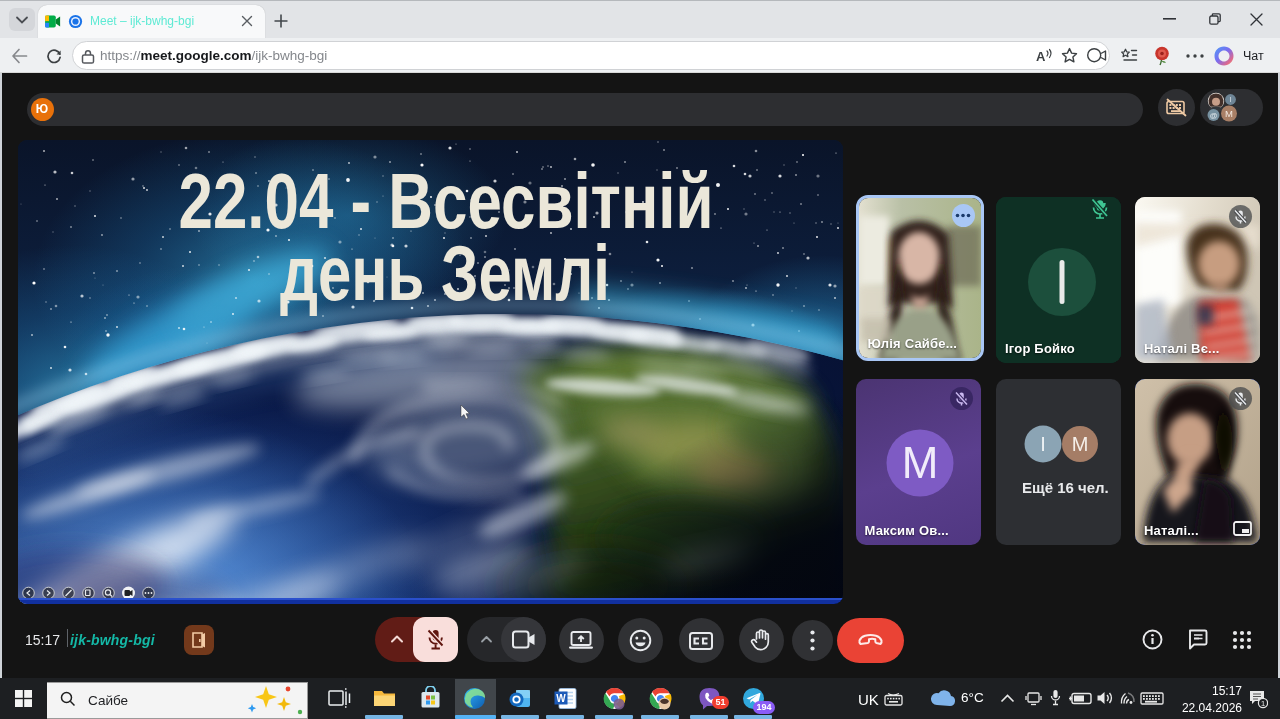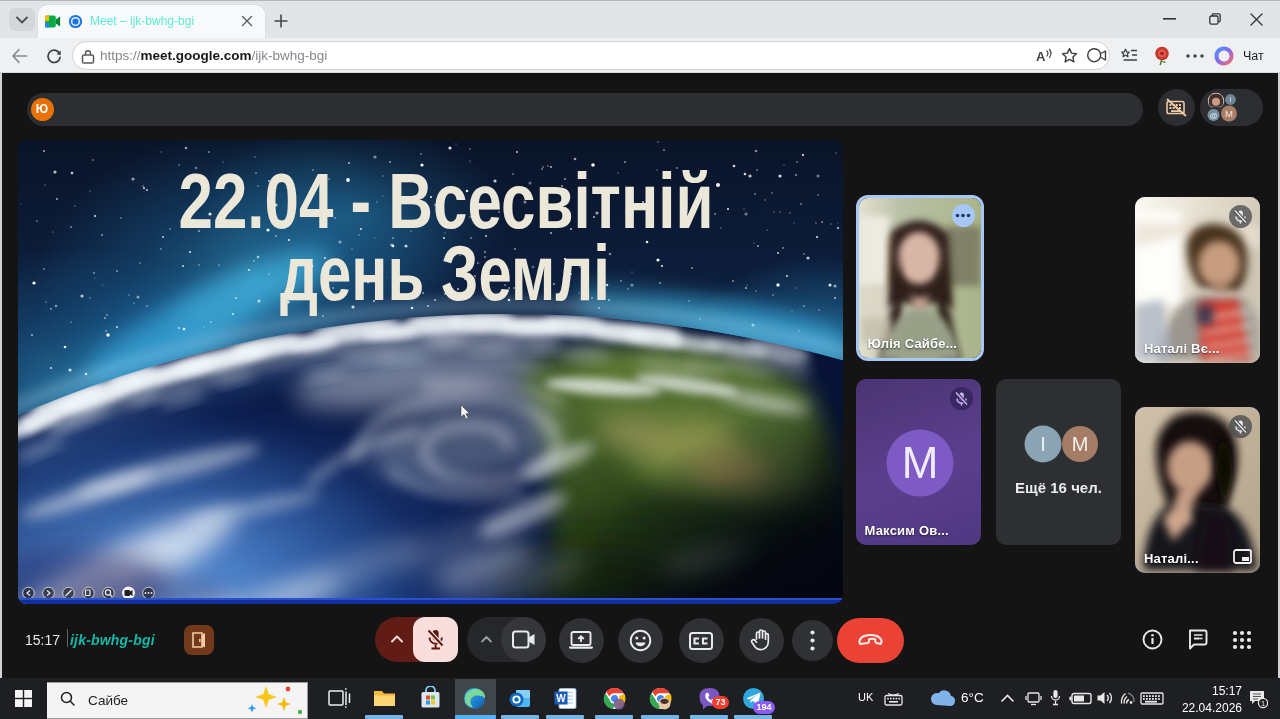--- a/index.html
+++ b/index.html
@@ -698,20 +698,37 @@
   <svg class="abs" style="right:9.5px;top:15px" width="16" height="5" viewBox="0 0 16 5">
           <g fill="#1b3a6b">
             <circle cx="2.5" cy="2.5" r="1.8"></circle>
             <circle cx="8" cy="2.5" r="1.8"></circle>
             <circle cx="13.5" cy="2.5" r="1.8"></circle>
           </g>
         </svg>
   <div class="name">Юлія Сайбе...</div>
 </div>
 
+<div class="tile" style="left:996px;top:123.5px;background:#103528;">
+  <svg width="125" height="166" viewBox="0 0 125 166">
+    <rect width="125" height="166" fill="#113529"></rect>
+    <rect width="125" height="166" fill="#0b2b20" opacity=".5"></rect>
+    <circle cx="66" cy="85" r="34" fill="#1c4f3c"></circle>
+    <rect x="63.5" y="63" width="5" height="44" rx="2.5" fill="#e9ebe9"></rect>
+    <path d="M103 12 c3.3 0 6-2.7 6-6 M99 6 a4.5 4.5 0 0 0 9 0 v-0 M103.5 1 v0" stroke="#3fc693" stroke-width="1.6" fill="none"></path>
+    <g stroke="#3fc693" stroke-width="1.7" fill="none">
+      <rect x="100.7" y="3.2" width="6.6" height="10.5" rx="3.3" fill="#3fc693" stroke="none"></rect>
+      <path d="M97.5 10.5 a6.5 6.5 0 0 0 13 0"></path>
+      <path d="M104 17 v4 M100 21 h8"></path>
+      <path d="M96.5 2.5 L111 19" stroke="#113529" stroke-width="4"></path>
+      <path d="M96.5 2.5 L111 19"></path>
+    </g>
+  </svg>
+  <div class="name">Ігор Бойко</div>
+</div>
 
 <div class="tile" style="left:1135px;top:123.5px;background:#d8d2c6;">
   <svg width="125" height="166" viewBox="0 0 125 166">
     <defs>
             <filter id="t3b" x="-50%" y="-50%" width="200%" height="200%">
               <feGaussianBlur stdDeviation="4"></feGaussianBlur>
             </filter>
     <linearGradient id="t3bg" x1="0" y1="0" x2="1" y2=".35">
               <stop offset="0" stop-color="#fbf9f2"></stop>
               <stop offset=".55" stop-color="#e3dccd"></stop>
@@ -766,24 +783,24 @@
   <div class="name">Максим Ов...</div>
 </div>
 
 <div class="tile" style="left:996px;top:306px;background:#2d2f33;">
   <svg width="125" height="166" viewBox="0 0 125 166">
     <circle cx="47" cy="65" r="18.5" fill="#8ba4b4"></circle>
     <text x="47" y="72" text-anchor="middle" font-size="20" fill="#eef2f5" font-family="Liberation Sans">I</text>
     <circle cx="84" cy="65" r="18" fill="#a57d66"></circle>
     <text x="84" y="72" text-anchor="middle" font-size="20" fill="#f5efe9" font-family="Liberation Sans">M</text>
   </svg>
-  <div class="abs" style="left:0;top:100px;width:125px;text-align:center;font-size:15px;font-weight:bold;color:#e9eaec;">Ещё 16 чел.</div>
+  <div class="abs" style="left:0;top:100px;width:125px;font-size:15px;font-weight:bold;color:#e9eaec;padding-left:26px;">Ещё 16 чел.</div>
 </div>
 
-<div class="tile" style="left:1135px;top:306px;background:#1d4ed8;margin-top:28px;">
+<div class="tile" style="left:1135px;top:306px;background:#1d4ed8;">
   <svg width="125" height="166" viewBox="0 0 125 166">
     <defs>
             <filter id="t6b" x="-50%" y="-50%" width="200%" height="200%">
               <feGaussianBlur stdDeviation="4"></feGaussianBlur>
             </filter>
     <linearGradient id="t6bg" x1="0" y1="0" x2="1" y2="1">
               <stop offset="0" stop-color="#cfc0a9"></stop>
               <stop offset="1" stop-color="#b2a28a"></stop>
             </linearGradient>
           </defs>
@@ -1009,38 +1026,38 @@
       <path d="M3.3 6.9 L8 14.5 a5.4 5.4 0 0 0 5.5 3.2 l-2.6 5.3 A10.5 10.5 0 0 1 3.3 6.9 Z" fill="#34a853"></path>
       <circle cx="12.5" cy="12.5" r="4.2" fill="#4285f4" stroke="#fff" stroke-width="1.2"></circle>
       <circle cx="16.5" cy="17.5" r="6" fill="#e8c8a8"></circle>
       <path d="M12 15 a5.5 5.5 0 0 1 9 0 q-1 3 -4.5 3 T12 15 Z" fill="#4a342c"></path>
     </svg>
 
 <svg class="tbic" style="left:697px;" viewBox="0 0 25 25">
       <path d="M12.5 2 C19 2 22.5 5 22.5 11 C22.5 17 19 20 12.5 20 L10 20 L6 23.5 V19.3 C4 18 2.5 15 2.5 11 C2.5 5 6 2 12.5 2 Z" fill="#7d57c1"></path>
       <path d="M9 7 q2 -1 2.7 .8 l.5 1.4 q.3 .9 -.6 1.4 q-.6 .4 -.2 1.1 q.8 1.5 2.3 2.2 q.7 .3 1 -.3 q.5 -.9 1.4 -.5 l1.5 .7 q1.6 .8 .5 2.5 q-1.3 2 -3.8 1 q-3.9 -1.5 -5.8 -5.2 q-1.3 -2.7 .5 -5.1 Z" fill="#fff"></path>
     </svg>
-<div class="abs" style="left:712px;top:696px;width:17px;height:13px;background:#f23d2e;border-radius:6.5px;color:#fff;font-size:9px;font-weight:bold;text-align:center;line-height:13px;">73</div>
+<div class="abs" style="left:712px;top:696px;width:17px;height:13px;background:#f23d2e;border-radius:6.5px;color:#fff;font-size:9px;font-weight:bold;text-align:center;line-height:13px;">51</div>
 
 <svg class="tbic" style="left:741px;" viewBox="0 0 25 25">
       <circle cx="12.5" cy="12.5" r="10.5" fill="#31a8dd"></circle>
       <path d="M5.5 12.2 L18.5 7 q1.2 -.4 .9 .9 L17.2 17.3 q-.3 1.2 -1.4 .6 L11.5 14.8 L9.3 16.9 L9.5 13.9 L16.5 8.7 L8.1 13.5 Z" fill="#fff"></path>
     </svg>
 <div class="abs" style="left:753px;top:701px;width:22px;height:13px;background:#8b5cf6;border-radius:6.5px;color:#fff;font-size:9px;font-weight:bold;text-align:center;line-height:13px;">194</div>
 
 <div class="uline" style="left:365px;width:38px;"></div>
 <div class="uline" style="left:455px;width:41px;background:#55b2f5;"></div>
 <div class="uline" style="left:501px;width:38px;"></div>
 <div class="uline" style="left:546px;width:38px;"></div>
 <div class="uline" style="left:595px;width:38px;"></div>
 <div class="uline" style="left:641px;width:38px;"></div>
 <div class="uline" style="left:690px;width:38px;"></div>
 <div class="uline" style="left:734px;width:38px;"></div>
 
-<div class="abs" style="left:858px;top:691px;font-size:11px;color:#fff;">UK</div>
+<div class="abs" style="left:858px;top:691px;font-size:15px;color:#fff;">UK</div>
 <svg class="abs" style="left:884px;top:692px" width="19" height="14" viewBox="0 0 19 14">
       <rect x="1" y="3.5" width="17" height="9.5" rx="1.5" fill="none" stroke="#e8e8e8" stroke-width="1.3"></rect>
       <path d="M4 1.5 q5 3 11 0" stroke="#e8e8e8" stroke-width="1.2" fill="none"></path>
       <g fill="#e8e8e8">
         <rect x="3.2" y="5.8" width="1.6" height="1.6"></rect>
         <rect x="6" y="5.8" width="1.6" height="1.6"></rect>
         <rect x="8.8" y="5.8" width="1.6" height="1.6"></rect>
         <rect x="11.6" y="5.8" width="1.6" height="1.6"></rect>
         <rect x="14.4" y="5.8" width="1.6" height="1.6"></rect>
         <rect x="5" y="9" width="9" height="1.6"></rect>

